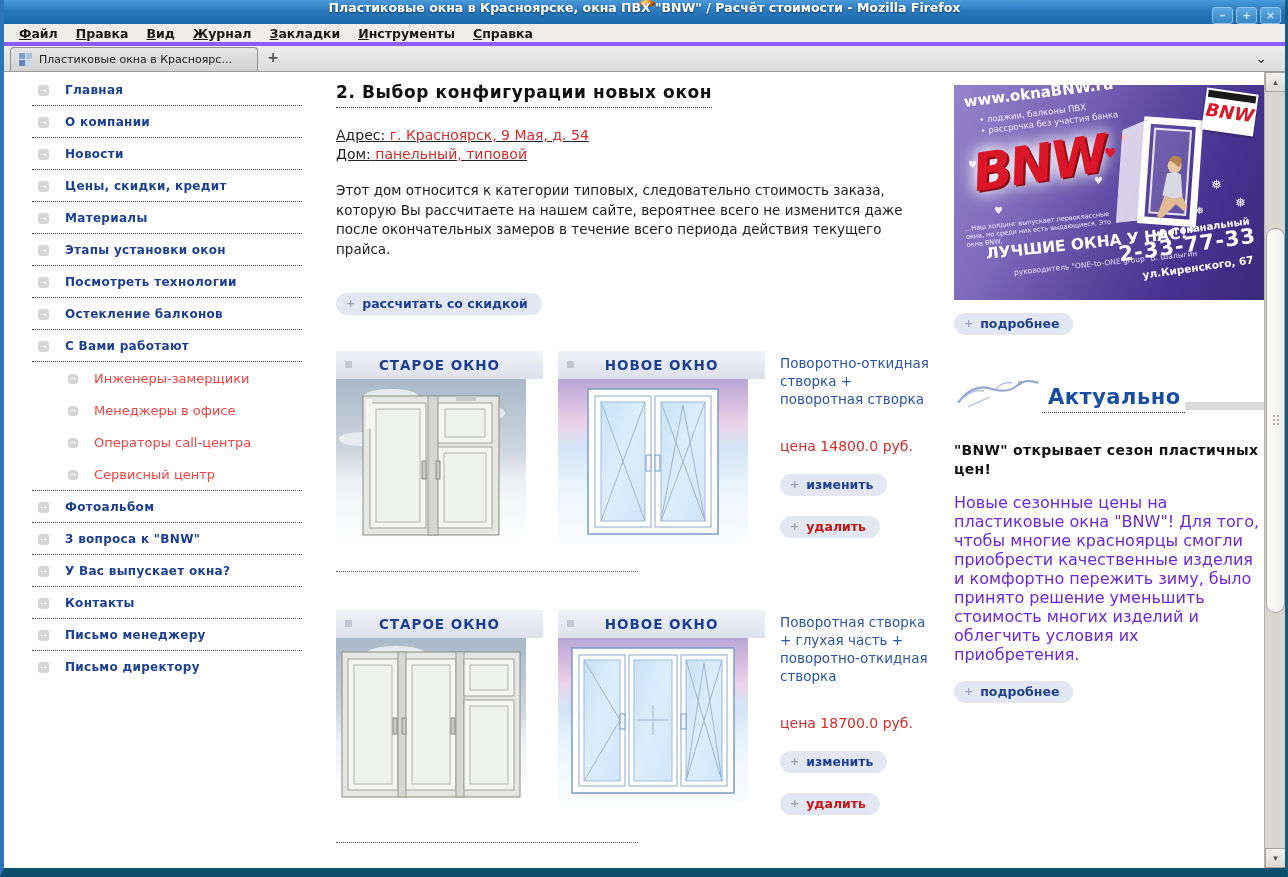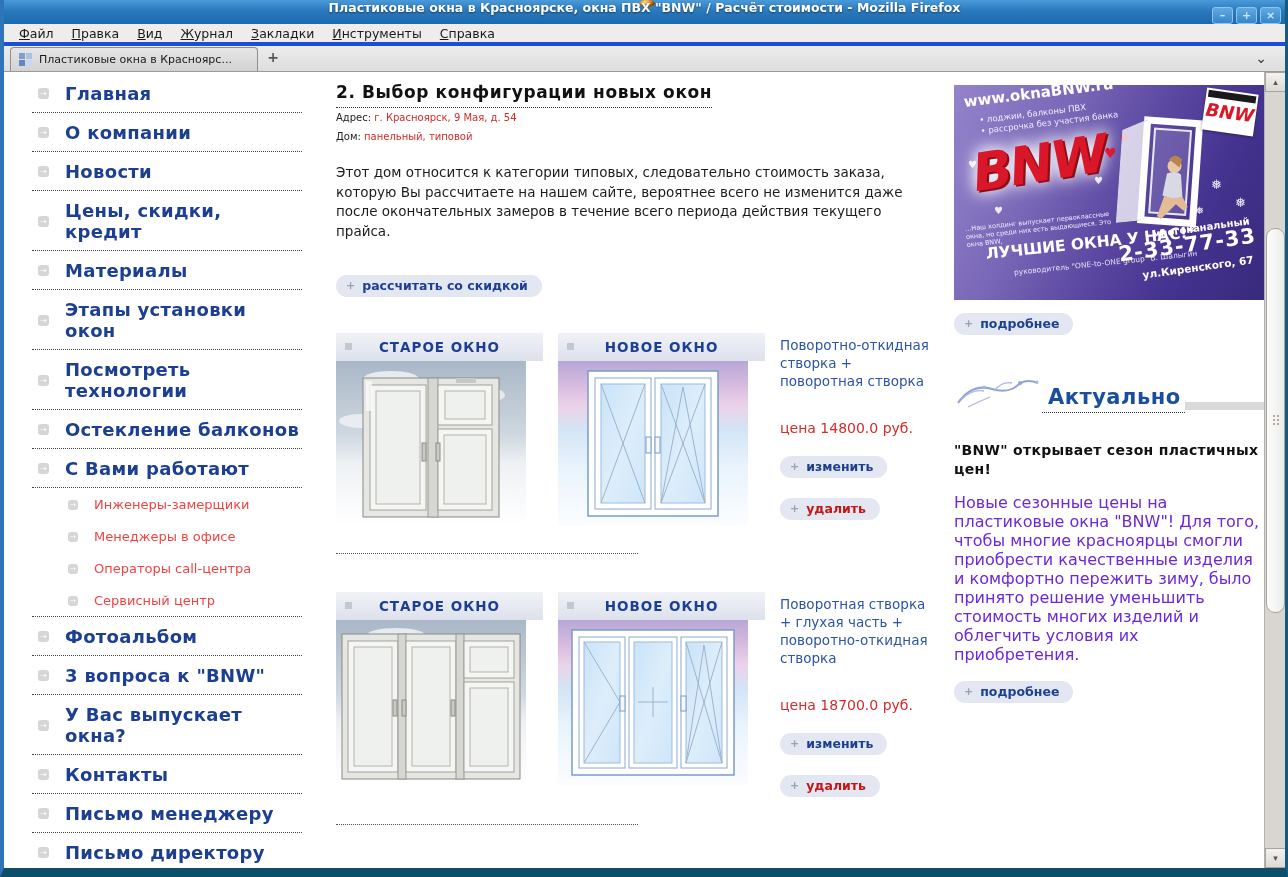--- a/index.html
+++ b/index.html
@@ -15,22 +15,22 @@
              background:radial-gradient(circle at 35% 30%, #ffd97e, #f28a1f 55%, #a44c0b); 
              box-shadow:inset -1px -2px 3px rgba(60,20,0,.5); }
   .titlebar .title { position:absolute; left:0; right:0; text-align:center; color:#fff;
                      font-size:12.5px; font-weight:bold; text-shadow:0 1px 2px rgba(0,0,0,.5); }
   .win-controls { margin-left:auto; display:flex; gap:3px; margin-right:4px; position:relative; }
   .win-btn { width:21px; height:17px; background:linear-gradient(#5fa9e2,#3786c8); border:1px solid #8ec5ee;
              border-radius:3px; color:#cfe7fa; font-size:11px; font-weight:bold; line-height:15px;
              text-align:center; cursor:pointer; }
 
   
-  .menubar { height:22px; background:#eeedeb; border-bottom:4px solid #1d4ed8;
-             display:flex; align-items:center; padding-left:6px; }
+  .menubar { height:22px; background:#eeedeb; border-bottom:4px solid #8b5cf6;
+             display:flex; align-items:center; padding-left:6px;font-weight:bold; }
   .menu-item { display:inline-block; font-size:12.5px; color:#1a1a1a; padding:2px 9px; cursor:pointer; }
   .menu-item::first-letter { text-decoration:underline; }
 
   
   .tabbar { height:26px; background:linear-gradient(#ececec,#dedede); position:relative;
             display:flex; align-items:flex-end; border-bottom:1px solid #9a9a9a; }
   .tab { width:248px; height:24px; margin-left:6px; background:linear-gradient(#e6e6e6,#d2d2d2);
          border:1px solid #8f8f8f; border-bottom:none; border-radius:4px 4px 0 0;
          display:flex; align-items:center; padding:0 8px; gap:6px; cursor:pointer; }
   .favicon { width:14px; height:14px; display:grid; grid-template-columns:6px 6px; grid-template-rows:6px 6px;
@@ -44,30 +44,30 @@
 
   
   .content { position:relative; width:100%; height:796px; background:#fff; overflow:hidden; }
 
   
   .sidebar { position:absolute; left:28px; top:2px; width:270px; }
   .nav-item { display:flex; align-items:center; gap:16px; padding:9px 0 8px 6px; cursor:pointer; }
   .nav-item.sep { border-bottom:1px dotted #444; }
   .nav-ico { width:11px; height:11px; border-radius:3px; background:#d6d6d6; color:#fff; flex:none;
              font-size:8px; line-height:11px; text-align:center; }
-  .nav-item.top .lbl { font-size:18px; font-weight:bold; color:#1c3f92; letter-spacing:.3px; }
+  .nav-item.top .lbl { font-size:12px; font-weight:bold; color:#1c3f92; letter-spacing:.3px; }
   .nav-item.sub { padding-left:36px; }
   .nav-item.sub .nav-ico { width:10px; height:10px; font-size:7px; line-height:10px; }
   .nav-item.sub .lbl { font-size:13px; color:#ef4444; }
 
   
   .main { position:absolute; left:332px; top:10px; width:602px; }
   h1.pg { font-size:17px; font-weight:bold; color:#111; letter-spacing:.6px;
           border-bottom:1px dotted #333; padding-bottom:5px; width:fit-content; }
-  .addr { font-size:10px; line-height:19px; color:#222; }
+  .addr { margin-top:18px; font-size:14px; line-height:19px; color:#222;text-decoration:underline; }
   .addr .red { color:#d42b2b; }
   .intro { margin-top:17px; font-size:13.5px; line-height:19.5px; color:#1c1c1c; width:600px; }
   .pill { display:inline-flex; align-items:center; gap:7px; background:#e3e7f1; border-radius:11px;
           padding:3px 14px 4px 10px; font-size:12.5px; font-weight:bold; color:#1c3f92; cursor:pointer; }
   .pill .plus { color:#98a1b5; font-size:11px; }
   .pill.red { color:#c51414; }
   .discount-wrap { margin-top:33px; }
 
   .rows { margin-top:36px; }
   .win-row { display:flex; gap:15px; }

